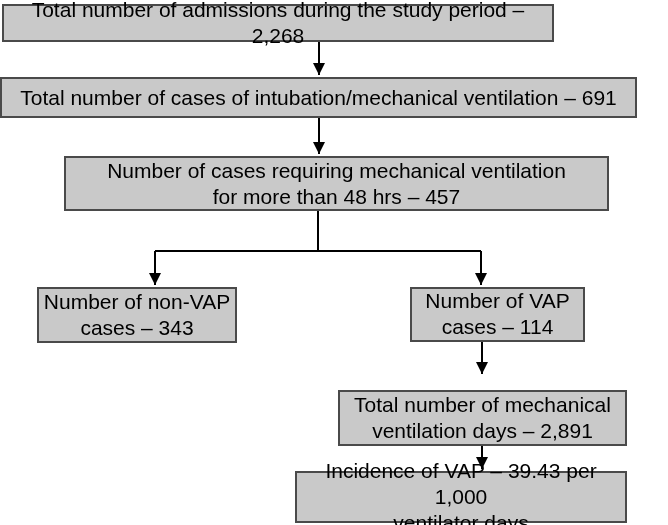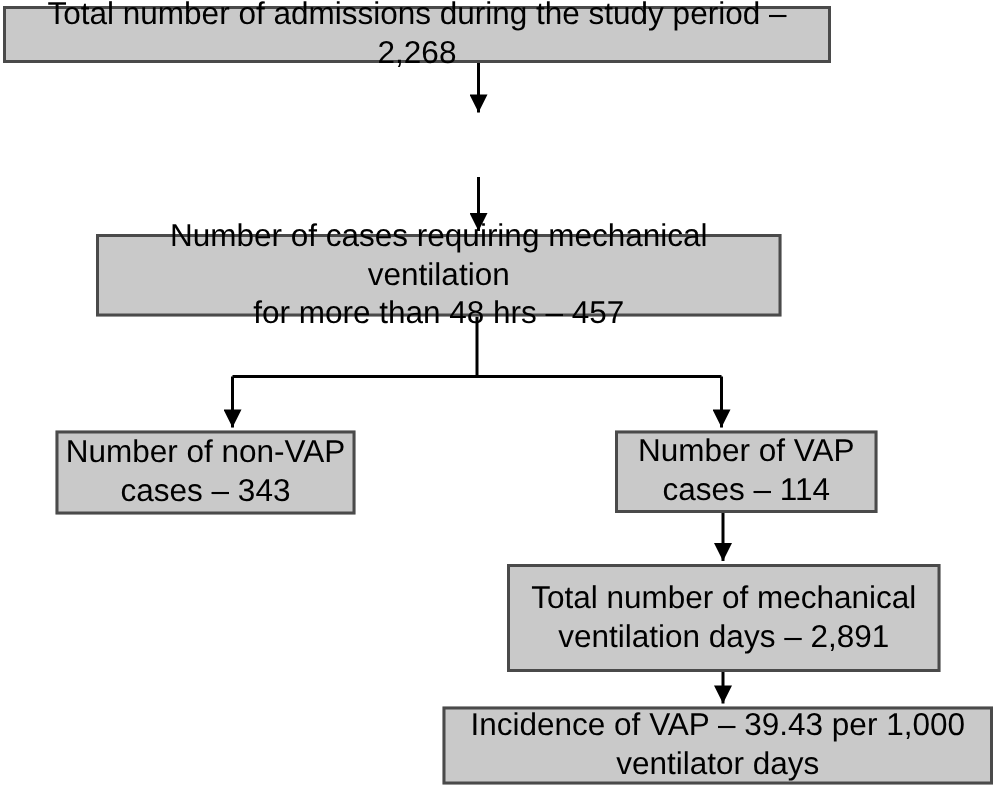--- a/index.html
+++ b/index.html
@@ -71,39 +71,42 @@
     <line x1="155" y1="251" x2="155" y2="285" marker-end="url(#ah)"></line>
     <line x1="481" y1="251" x2="481" y2="285" marker-end="url(#ah)"></line>
     <line x1="482" y1="342" x2="482" y2="374" marker-end="url(#ah)"></line>
     <line x1="482" y1="432" x2="482" y2="469" marker-end="url(#ah)"></line>
   </svg>
 
   <div class="node" style="left:2px; top:4px; width:552px; height:38px;">
     <span class="label">Total number of admissions during the study period – 2,268</span>
   </div>
 
+  <div class="node" style="left:0px; top:77px; width:637px; height:41px;">
+    <span class="label">Total number of cases of intubation/mechanical ventilation – 691</span>
+  </div>
 
-  <div class="node" style="left:64px; top:156px; width:457px; height:55px;">
+  <div class="node" style="left:64px; top:156px; width:545px; height:55px;">
     <span class="label">Number of cases requiring mechanical ventilation
 for more than 48 hrs – 457</span>
   </div>
 
   <div class="node" style="left:37px; top:287px; width:200px; height:56px;">
     <span class="label">Number of non-VAP
 cases – 343</span>
   </div>
 
   <div class="node" style="left:410px; top:287px; width:175px; height:55px;align-items:flex-end;">
     <span class="label">Number of VAP
 cases – 114</span>
   </div>
 
-  <div class="node" style="left:338px; top:376px; width:289px; height:72px;">
+  <div class="node" style="left:338px; top:390px; width:289px; height:56px;">
     <span class="label">Total number of mechanical
 ventilation days – 2,891</span>
   </div>
 
-  <div class="node" style="left:295px; top:471px; width:367px; height:52px;">
+  <div class="node" style="left:295px; top:471px; width:332px; height:52px;">
     <span class="label">Incidence of VAP – 39.43 per 1,000
 ventilator days</span>
   </div>
 
 </div>
 
 </body></html>

